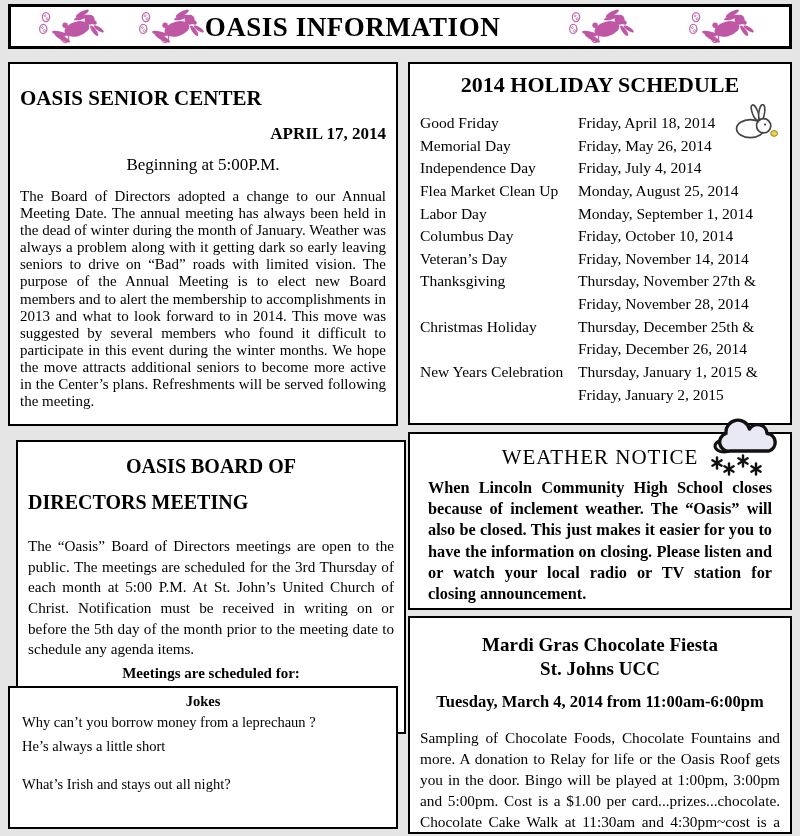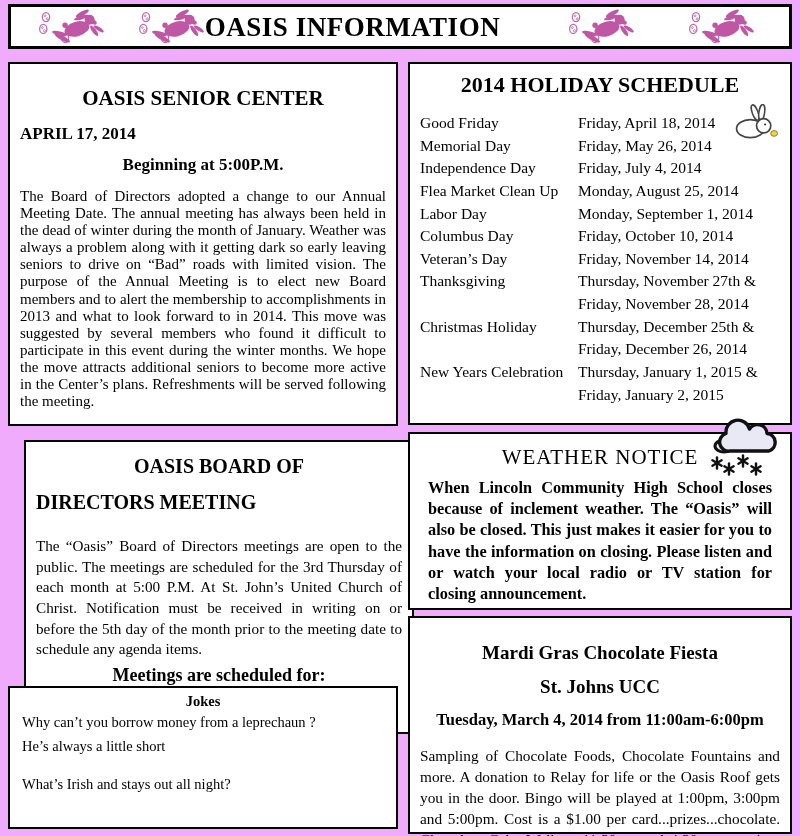--- a/index.html
+++ b/index.html
@@ -1,65 +1,65 @@
 <!DOCTYPE html>
 <html><head>
 <meta charset="utf-8">
 <style>
   html,body { margin:0; padding:0; background:#fff; }
   body { width:800px; height:836px; font-family:"Liberation Serif", serif; color:#000; position:relative; }
-  .page { position:relative; width:800px; height:836px; background:#f0abfc; overflow:hidden; }
+  .page { position:relative; width:800px; height:836px; background:#e5e5e5; overflow:hidden; }
   .box { position:absolute; border:2px solid #000; background:#fff; box-sizing:border-box; }
 
   
   #header-box { left:8px; top:4px; width:784px; height:45px; border-width:3px; }
   #header-title { position:absolute; left:0; right:95px; top:50%; transform:translateY(-50%);
     text-align:center; font-weight:bold; font-size:27px; letter-spacing:0.5px; }
   .header-rabbit { position:absolute; top:1px; width:78px; height:40px; }
   #rabbit-1 { left:26px; } #rabbit-2 { left:126px; }
   #rabbit-3 { left:556px; } #rabbit-4 { left:676px; }
 
   
   #box-annual { left:8px; top:62px; width:390px; height:364px; padding:0 10px; }
-  #box-board  { left:24px; top:440px; width:390px; height:294px; padding:0 10px; }
+  #box-board  { left:16px; top:440px; width:390px; height:294px; padding:0 10px; }
   #box-jokes  { left:8px; top:686px; width:390px; height:143px; padding:2px 12px; }
 
   
   #box-holiday { left:408px; top:62px; width:384px; height:363px; padding:2px 8px; }
   #box-weather { left:408px; top:432px; width:384px; height:178px; padding:2px 18px; overflow:visible; }
-  #box-mardi   { left:408px; top:616px; width:384px; height:218px; padding:14px 10px; }
-
-  .annual-t1 { font-size:21px; font-weight:bold; text-align:center; margin-top:22px; }
+  #box-mardi   { left:408px; top:616px; width:384px; height:218px; padding:6px 10px; }
+
+  .annual-t1 { font-size:21px; font-weight:bold; text-align:left; margin-top:22px; }
   .annual-t2 { font-size:21px; font-weight:bold; text-align:center; margin-top:15px; }
-  .annual-date { font-size:17px; font-weight:bold; text-align:left; margin-top:13px; }
-  .annual-time { font-size:17px; font-weight:bold; text-align:center; margin-top:11px; }
+  .annual-date { font-size:17px; font-weight:bold; text-align:right; margin-top:13px; }
+  .annual-time { font-size:17px; font-weight:normal; text-align:center; margin-top:11px; }
   .annual-body { font-size:15px; line-height:1.14; text-align:justify; margin-top:13px; }
 
   .board-t1 { font-size:20px; font-weight:bold; text-align:center; margin-top:13px; }
   .board-t2 { font-size:20px; font-weight:bold; text-align:left; margin-top:13px; }
   .board-body { font-size:15.2px; line-height:1.36; text-align:justify; margin-top:22px; }
-  .board-sched-label { font-size:18px; font-weight:bold; text-align:center; margin-top:5px; }
+  .board-sched-label { font-size:15px; font-weight:bold; text-align:center; margin-top:5px; }
   .board-sched-dates { font-size:17px; font-weight:bold; text-align:center; margin-top:8px; }
 
   .jokes-title { font-size:14.5px; font-weight:bold; text-align:center; margin-top:3px; }
   .joke-line { font-size:14.5px; line-height:1.68; }
   .joke-line.spacer { height:13px; }
 
   .holiday-title { font-size:22px; font-weight:bold; text-align:center; margin-top:6px; }
   .holiday-table { margin-top:14px; padding-left:2px; }
   .hrow { display:grid; grid-template-columns:158px 1fr; font-size:15.5px; }
   .hrow > div { line-height:1.46; }
   #white-rabbit { position:absolute; right:8px; top:40px; width:50px; height:38px; }
 
   .weather-title { font-size:21px; font-weight:normal; text-align:center; margin-top:9px; letter-spacing:1px; }
   .weather-body { font-size:16.3px; font-weight:bold; text-align:justify; line-height:1.3; margin-top:7px; }
   #cloud-snow { position:absolute; right:2px; top:-20px; width:78px; height:64px; }
 
   .mardi-t1 { font-size:19px; font-weight:bold; text-align:center; margin-top:10px; }
-  .mardi-t2 { font-size:19px; font-weight:bold; text-align:center; margin-top:12px; }
+  .mardi-t2 { font-size:19px; font-weight:bold; text-align:center; margin-top:2px; }
   .mardi-t3 { font-size:16.5px; font-weight:bold; text-align:center; margin-top:12px; }
   .mardi-body { font-size:15.3px; text-align:justify; line-height:1.37; margin-top:16px; }
 </style>
 </head>
 <body>
 
 <svg width="0" height="0" style="position:absolute" aria-hidden="true">
   <defs>
     <g id="deco-egg">
       <ellipse cx="5" cy="6" rx="4" ry="5" fill="#fff" stroke="#c06aaa" stroke-width="1.4"></ellipse>

